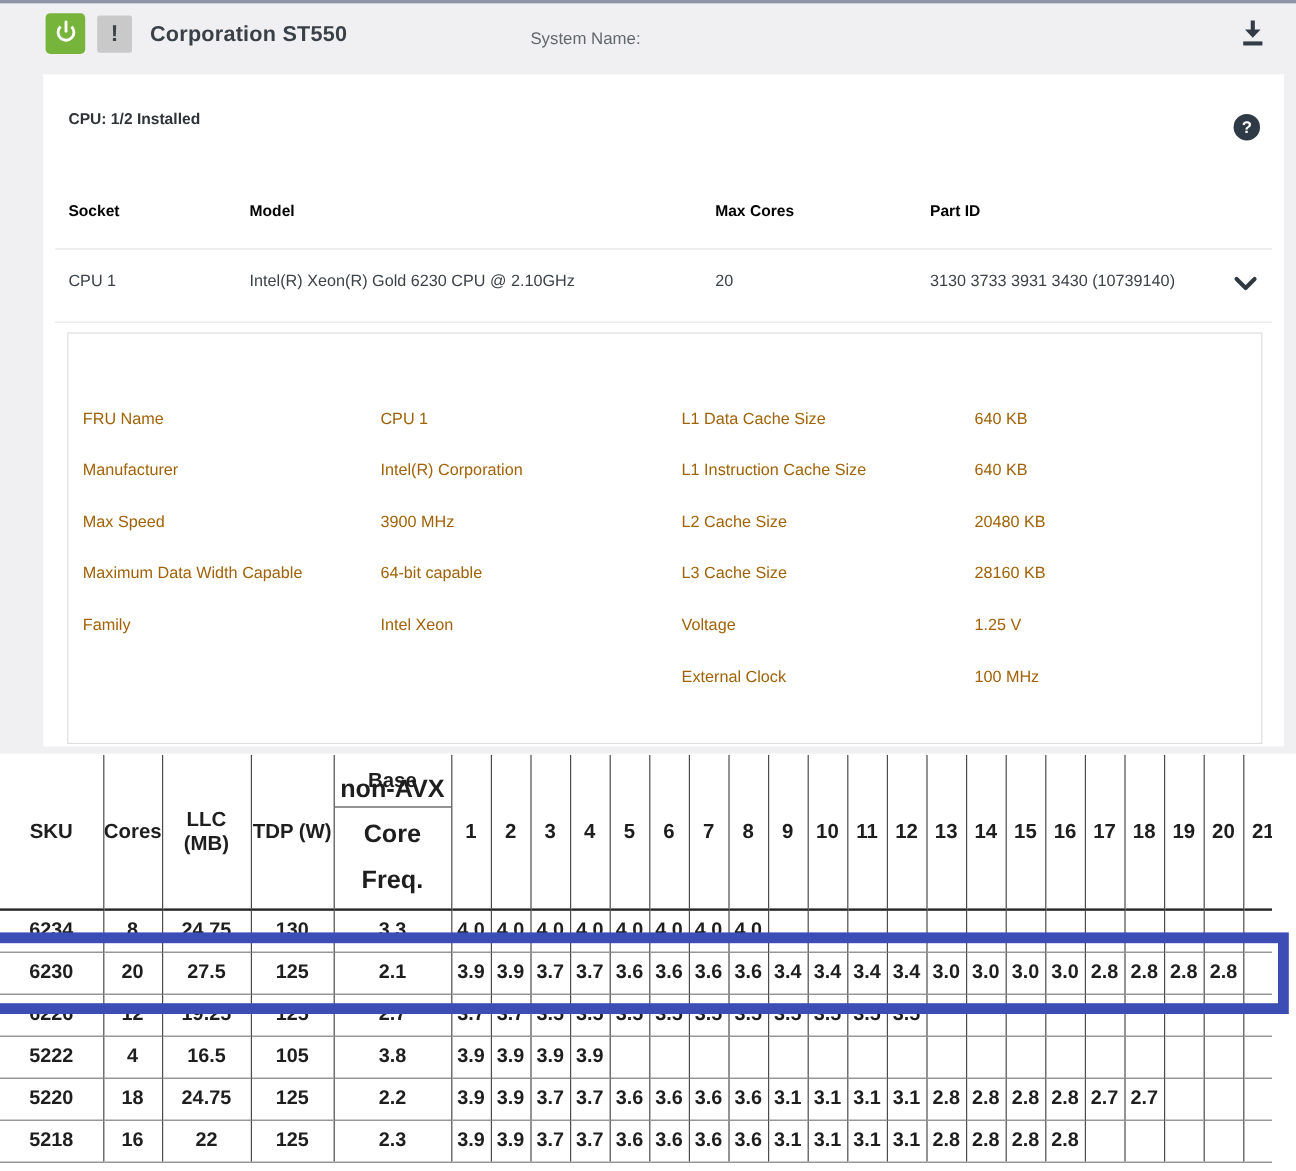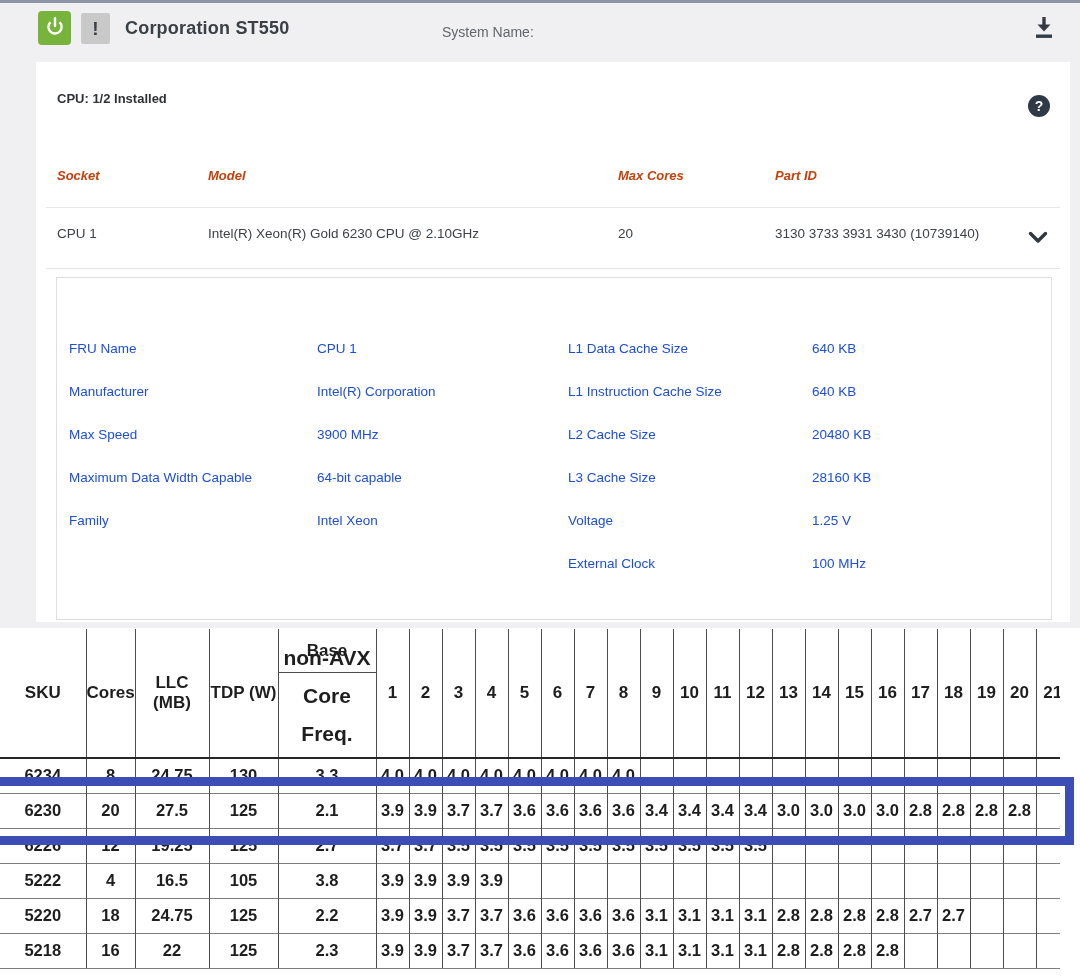--- a/index.html
+++ b/index.html
@@ -23,37 +23,37 @@
                display:flex; align-items:center; justify-content:center; }
 
   
   .card { position:absolute; left:36px; top:62px; width:1034px; height:560px; background:#ffffff; }
   .card-title { position:absolute; left:21px; top:29px; font-size:13px; font-weight:bold; color:#2f3338; }
   .help-btn { position:absolute; left:992px; top:33px; width:22px; height:22px; border-radius:50%;
               background:#2e3a46; color:#fff; font-weight:bold; font-size:14px;
               display:flex; align-items:center; justify-content:center; }
 
   .cols-header { position:absolute; left:0; top:106px; width:100%; height:20px;
-                 font-size:13px; font-weight:bold; color:#c2410c;font-style:italic; }
+                 font-size:13px; font-weight:bold; color:#000000; }
   .col-socket { position:absolute; left:21px; }
   .col-model  { position:absolute; left:172px; }
-  .col-cores  { position:absolute; left:582px; }
+  .col-cores  { position:absolute; left:560px; }
   .col-partid { position:absolute; left:739px; }
 
   .hdr-divider { position:absolute; left:10px; top:145px; width:1014px; height:0; border-top:1px solid #e6e6e6; }
   .row-divider { position:absolute; left:10px; top:206px; width:1014px; height:0; border-top:1px solid #e6e6e6; }
 
   .cpu-row { position:absolute; left:0; top:164px; width:100%; height:22px;
              font-size:13.5px; color:#3d4248; }
   .chevron { position:absolute; left:992px; top:168px; width:20px; height:14px; }
 
   
   .details-box { position:absolute; left:20px; top:215px; width:996px; height:343px;
                  border:1px solid #dedede; background:#fff; padding-top:50px; }
-  .detail-row { position:relative; height:43px; font-size:13.5px; color:#1d4ed8; }
+  .detail-row { position:relative; height:43px; font-size:13.5px; color:#a16207; }
   .detail-row .detail-label { position:absolute; top:13px; }
   .detail-row .detail-value { position:absolute; top:13px; }
   .dl-left  .detail-label { left:12px; }  .dl-left  .detail-value { left:260px; }
   .dl-right .detail-label { left:511px; } .dl-right .detail-value { left:755px; }
 
   
   .spec-clip { position:absolute; left:0; top:629px; width:1060px; height:347px; overflow:hidden; }
   table.spec { border-collapse:collapse; table-layout:fixed; width:1069px;
                font-family:"Liberation Sans", sans-serif; color:#1e1e1e; }
   table.spec th, table.spec td { text-align:center; vertical-align:middle; padding:0; overflow:hidden; }

